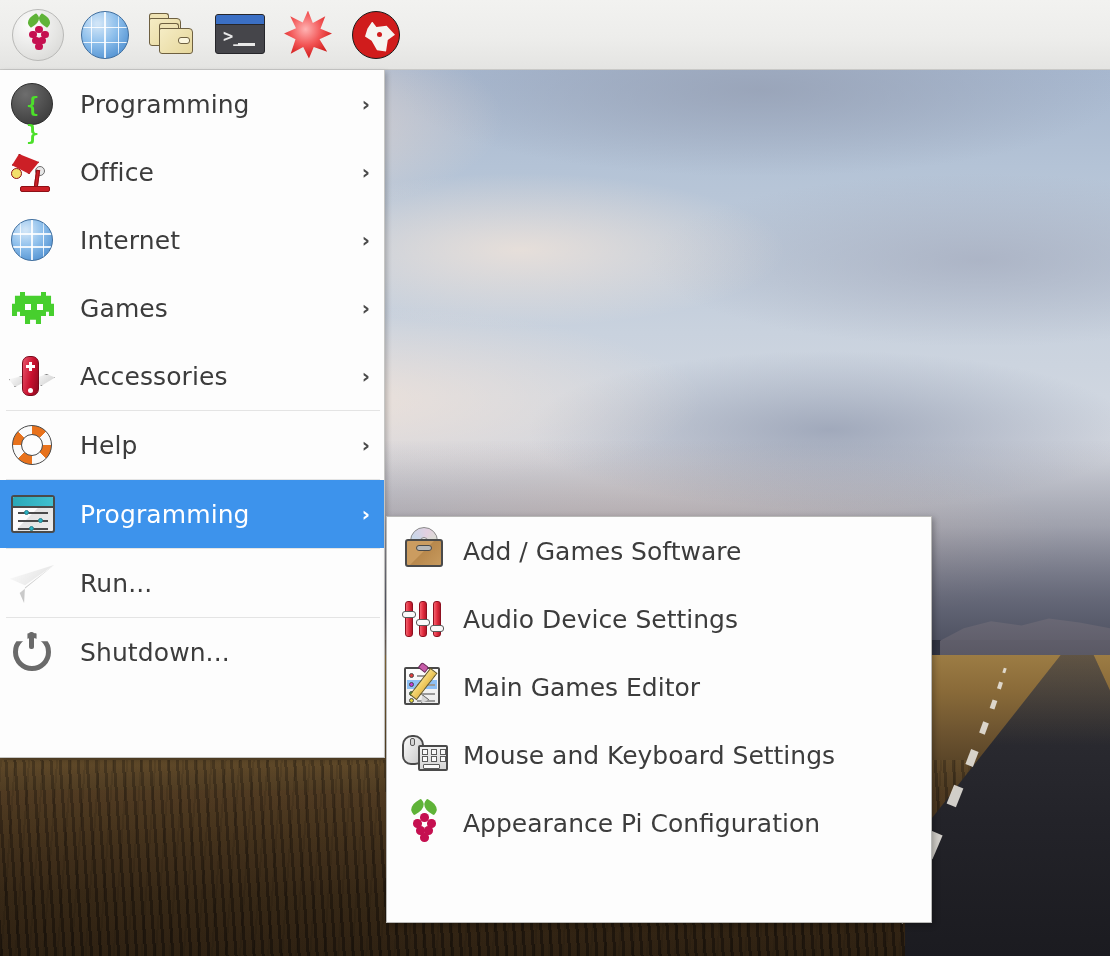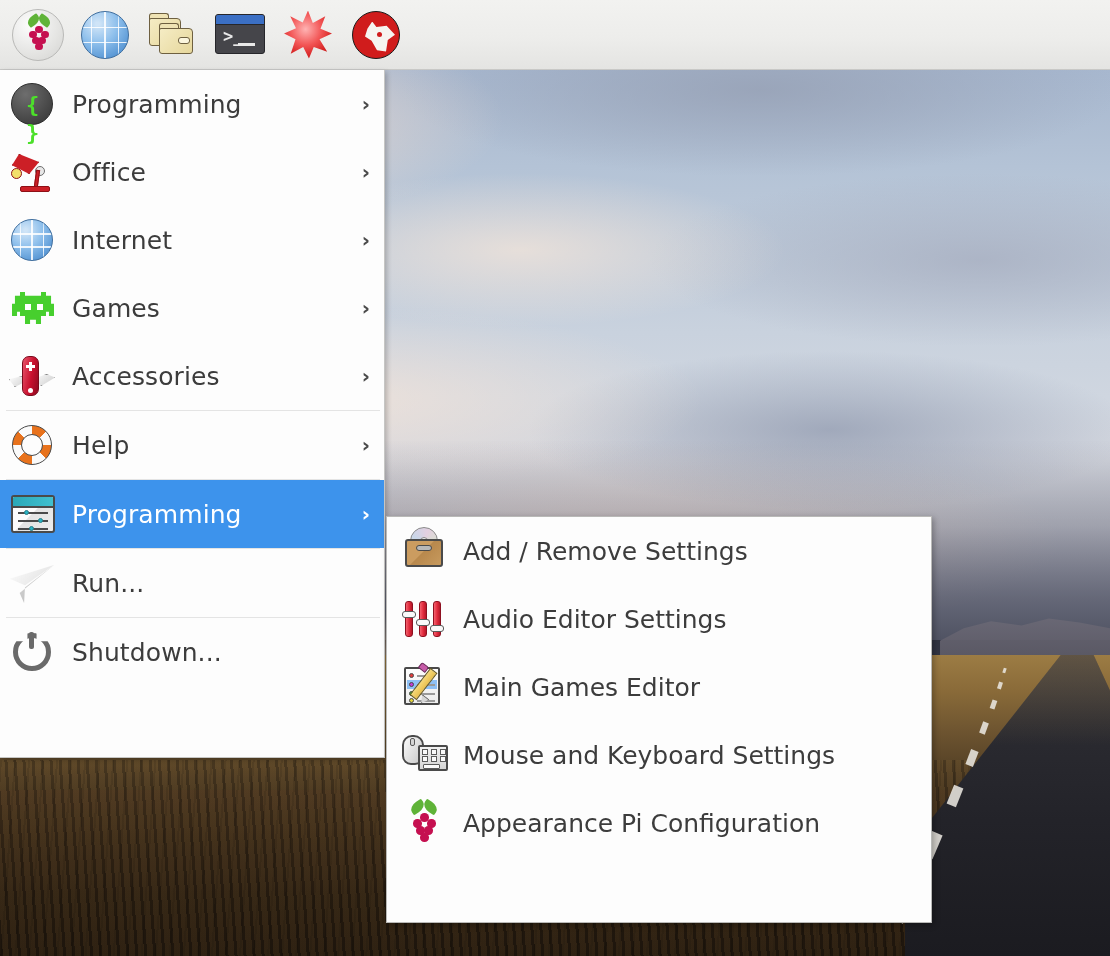--- a/index.html
+++ b/index.html
@@ -121,21 +121,21 @@
     box-sizing:border-box;box-shadow:2px 2px 5px rgba(0,0,0,.22);
     overflow:hidden;
   }
   .mi{
     position:relative;display:flex;align-items:center;height:68px;
     padding-left:8px;box-sizing:border-box;cursor:default;
   }
   .mi.sel{background:#3d93ec;}
   .mi .mi-ico{width:52px;height:48px;position:relative;flex:0 0 auto;}
   .mi .mi-lbl{
-    margin-left:12px;font-size:25px;color:#3c3c3c;letter-spacing:.1px;white-space:nowrap;
+    margin-left:20px;font-size:25px;color:#3c3c3c;letter-spacing:.1px;white-space:nowrap;
   }
   .mi.sel .mi-lbl{color:#ffffff;}
   .mi .arrow{
     position:absolute;right:14px;top:50%;transform:translateY(-50%);
     font-size:20px;color:#4a4a4a;font-weight:bold;line-height:1;
   }
   .mi.sel .arrow{color:#fff;}
   .msep{height:1px;background:#e4e4e4;margin:0 4px 0 6px;}
 
   #submenu{
@@ -454,32 +454,32 @@
   </div>
 
 <div id="submenu">
     <div class="si">
       <div class="si-ico">
         <div class="ic-cd"></div>
         <div class="ic-cd-hole"></div>
         <div class="ic-box"></div>
         <div class="ic-box-h"></div>
       </div>
-      <div class="si-lbl">Add / Remove Settings</div>
+      <div class="si-lbl">Add / Games Software</div>
     </div>
     <div class="si">
       <div class="si-ico">
         <div class="ic-slider" style="left:6px;top:6px;height:36px;"></div>
         <div class="ic-slider-k" style="left:3px;top:16px;"></div>
         <div class="ic-slider" style="left:20px;top:6px;height:36px;"></div>
         <div class="ic-slider-k" style="left:17px;top:24px;"></div>
         <div class="ic-slider" style="left:34px;top:6px;height:36px;"></div>
         <div class="ic-slider-k" style="left:31px;top:30px;"></div>
       </div>
-      <div class="si-lbl">Audio Editor Settings</div>
+      <div class="si-lbl">Audio Device Settings</div>
     </div>
     <div class="si">
       <div class="si-ico">
         <div class="ic-note">
           <div class="ic-note-sel" style="top:11px;"></div>
           <div class="ic-note-ln" style="top:6px;"></div>
           <div class="ic-note-ln" style="top:15px;"></div>
           <div class="ic-note-ln" style="top:24px;"></div>
           <div class="ic-note-ln" style="top:31px;"></div>
           <div class="ic-note-dt" style="top:4px;background:#e03b3b;"></div>

